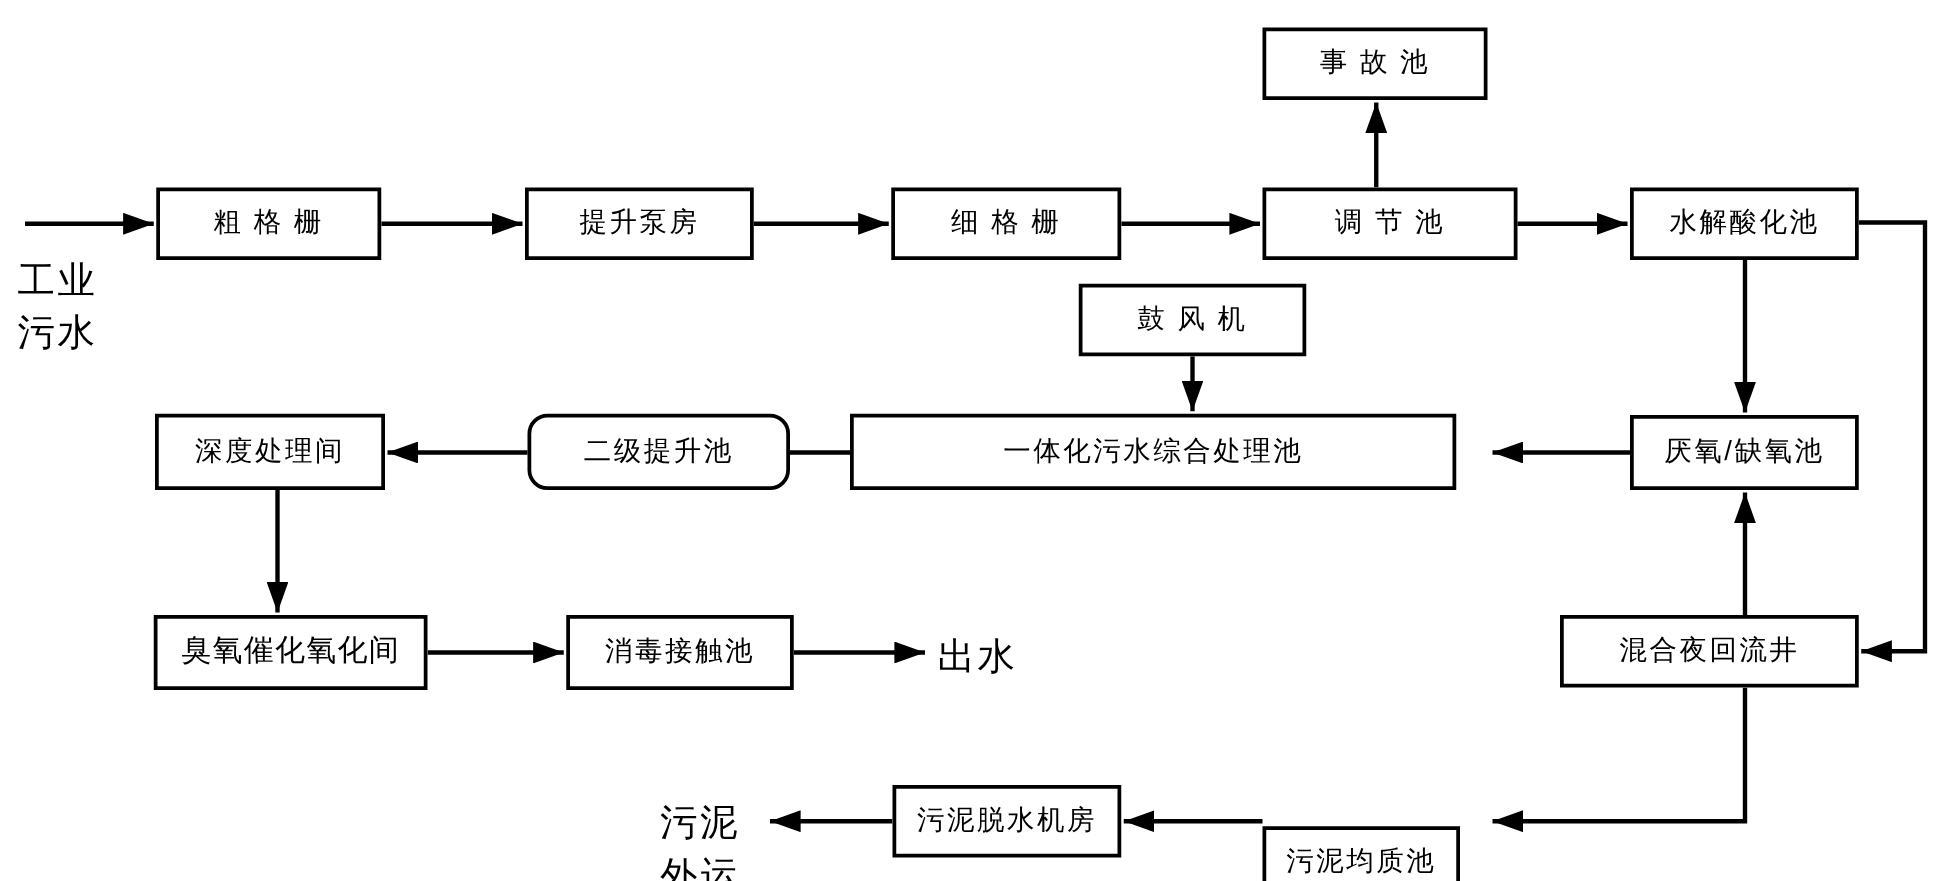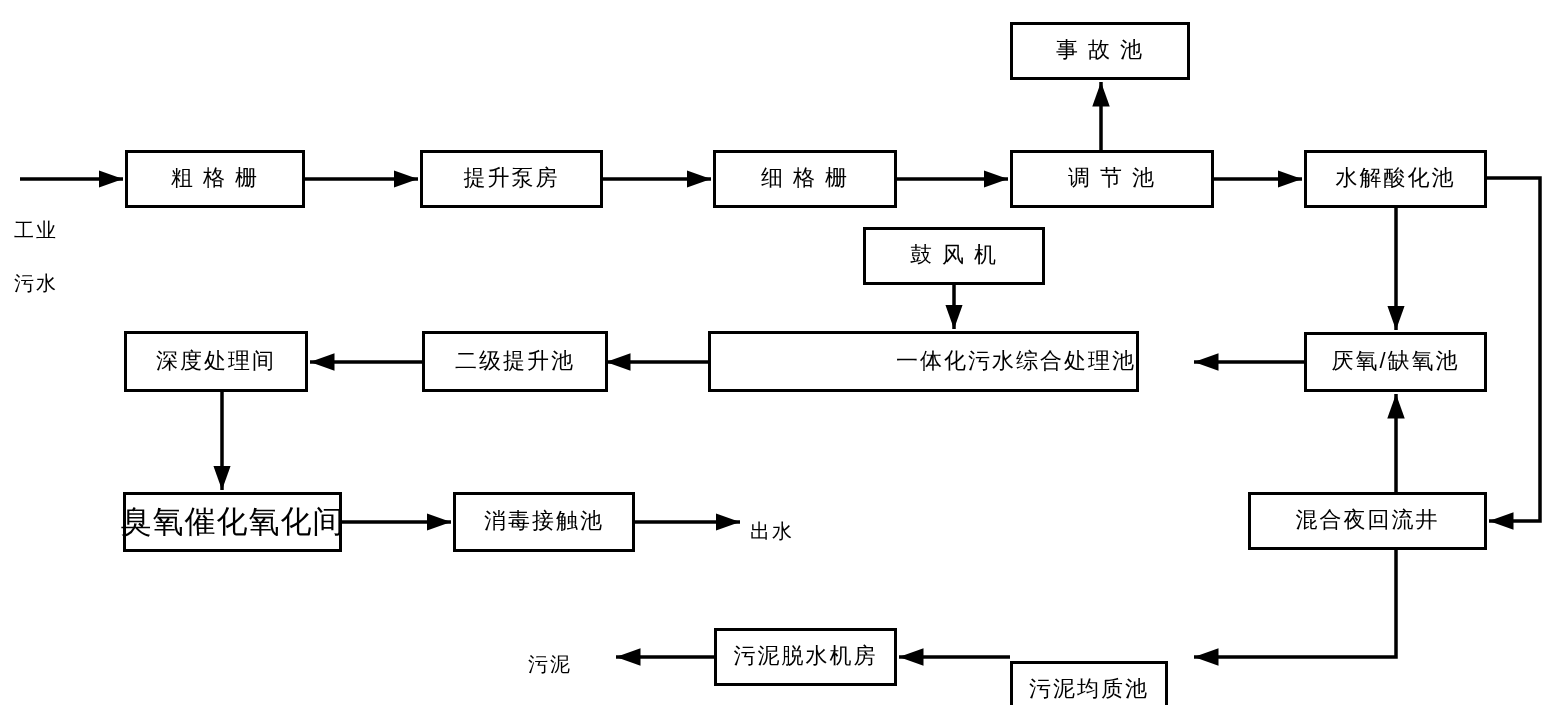--- a/index.html
+++ b/index.html
@@ -35,23 +35,23 @@
     letter-spacing: 2px;
     white-space: nowrap;
     line-height: 1;
   }
   .node span {
     display: block;
     padding-bottom: 2px;
   }
   .free-label {
     position: absolute;
-    font-size: 20px;
+    font-size: 30px;
     letter-spacing: 2px;
-    line-height: 53px;
+    line-height: 42px;
     white-space: pre-line;
   }
 </style>
 </head>
 <body>
 
 <div class="canvas">
 
   <svg class="edges" width="1559" height="705" viewBox="0 0 1559 705" xmlns="http://www.w3.org/2000/svg">
     <defs>
@@ -102,31 +102,31 @@
     <span>事 故 池</span>
   </div>
 
   <div class="node" style="left:863px; top:227px; width:182px; height:58px;">
     <span>鼓 风 机</span>
   </div>
 
   <div class="node" style="left:124px; top:331px; width:184px; height:61px;">
     <span>深度处理间</span>
   </div>
-  <div class="node" style="left:422px; top:331px; width:186px; height:61px;">
+  <div class="node" style="left:422px; top:331px; width:210px; height:61px;border-radius:16px;">
     <span>二级提升池</span>
   </div>
-  <div class="node" style="left:708px; top:331px; width:431px; height:61px;justify-content:flex-end;">
+  <div class="node" style="left:680px; top:331px; width:485px; height:61px;">
     <span>一体化污水综合处理池</span>
   </div>
   <div class="node" style="left:1304px; top:332px; width:183px; height:60px;">
     <span>厌氧/缺氧池</span>
   </div>
 
-  <div class="node" style="left:123px; top:492px; width:219px; height:60px; font-size:31px; letter-spacing:1px;">
+  <div class="node" style="left:123px; top:492px; width:219px; height:60px; font-size:24px; letter-spacing:1px;">
     <span>臭氧催化氧化间</span>
   </div>
   <div class="node" style="left:453px; top:492px; width:182px; height:60px;">
     <span>消毒接触池</span>
   </div>
   <div class="node" style="left:1248px; top:492px; width:239px; height:58px;">
     <span>混合夜回流井</span>
   </div>
 
   <div class="node" style="left:1010px; top:661px; width:158px; height:58px;">

